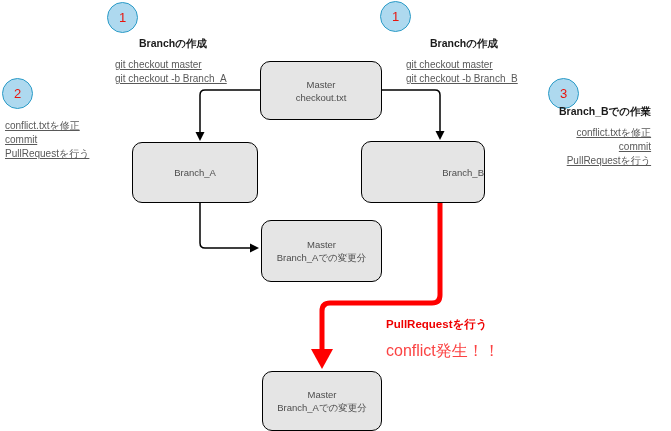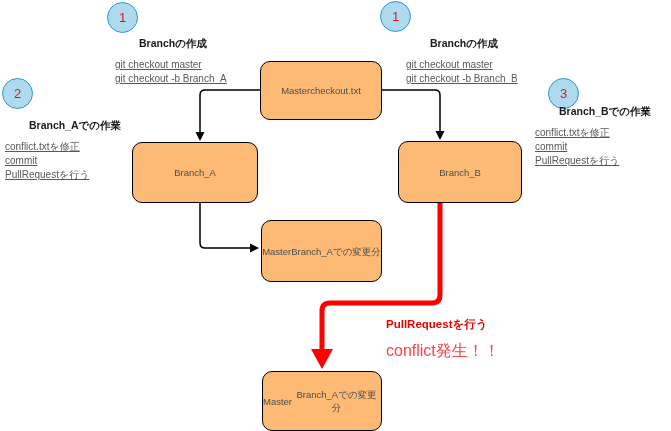--- a/index.html
+++ b/index.html
@@ -2,22 +2,22 @@
 <html><head>
 <meta charset="utf-8">
 <style>
   html,body{margin:0;padding:0;background:#ffffff;}
   .canvas{
     position:relative;width:671px;height:431px;background:#ffffff;overflow:hidden;
     font-family:"Liberation Sans","DejaVu Sans",sans-serif;
   }
   .connectors{position:absolute;left:0;top:0;width:671px;height:431px;}
   .node{
-    position:absolute;border:1px solid #000;border-radius:10px;background:#fdba74;
-    display:flex;flex-direction:row;align-items:center;justify-content:center;
+    position:absolute;border:1px solid #000;border-radius:10px;background:#e5e5e5;
+    display:flex;flex-direction:column;align-items:center;justify-content:center;
     font-size:9.5px;color:#4d4d4d;line-height:13px;text-align:center;
   }
   .circle{
     position:absolute;width:31px;height:31px;border-radius:50%;
     background:#aed9ef;border:1.5px solid #2b9bc7;box-sizing:border-box;
     display:flex;align-items:center;justify-content:center;
     color:#e8150d;font-size:13px;
   }
   .stepblock{position:absolute;}
   .stepblock .title{font-size:10.5px;font-weight:bold;color:#1a1a1a;margin:0 0 7px 0;padding-left:24px;}
@@ -48,21 +48,21 @@
 
   <div class="node" style="left:260px;top:61px;width:120px;height:57px;">
     <div>Master</div>
     <div>checkout.txt</div>
   </div>
 
   <div class="node" style="left:132px;top:142px;width:124px;height:59px;">
     <div>Branch_A</div>
   </div>
 
-  <div class="node" style="left:398px;top:141px;width:122px;height:60px;">
+  <div class="node" style="left:361px;top:141px;width:122px;height:60px;align-items:flex-end;">
     <div>Branch_B</div>
   </div>
 
   <div class="node" style="left:261px;top:220px;width:119px;height:60px;">
     <div>Master</div>
     <div>Branch_Aでの変更分</div>
   </div>
 
   <div class="node" style="left:262px;top:371px;width:118px;height:58px;">
     <div>Master</div>
@@ -88,27 +88,26 @@
     <div class="line">git checkout -b Branch_A</div>
   </div>
 
   <div class="stepblock" style="left:406px;top:37px;">
     <div class="title">Branchの作成</div>
     <div class="line">git checkout master</div>
     <div class="line">git checkout -b Branch_B</div>
   </div>
 
   <div class="stepblock" style="left:5px;top:119px;">
-    <div class="title">Branch_Aでの作業</div>
     <div class="line">conflict.txtを修正</div>
     <div class="line">commit</div>
     <div class="line">PullRequestを行う</div>
   </div>
 
-  <div class="stepblock" style="left:535px;top:105px;">
+  <div class="stepblock" style="left:535px;top:105px;text-align:right;">
     <div class="title">Branch_Bでの作業</div>
     <div class="line">conflict.txtを修正</div>
     <div class="line">commit</div>
     <div class="line">PullRequestを行う</div>
   </div>
 
   <div class="annot" style="left:386px;top:317px;">
     <div class="pr">PullRequestを行う</div>
     <div class="cf">conflict発生！！</div>
   </div>

